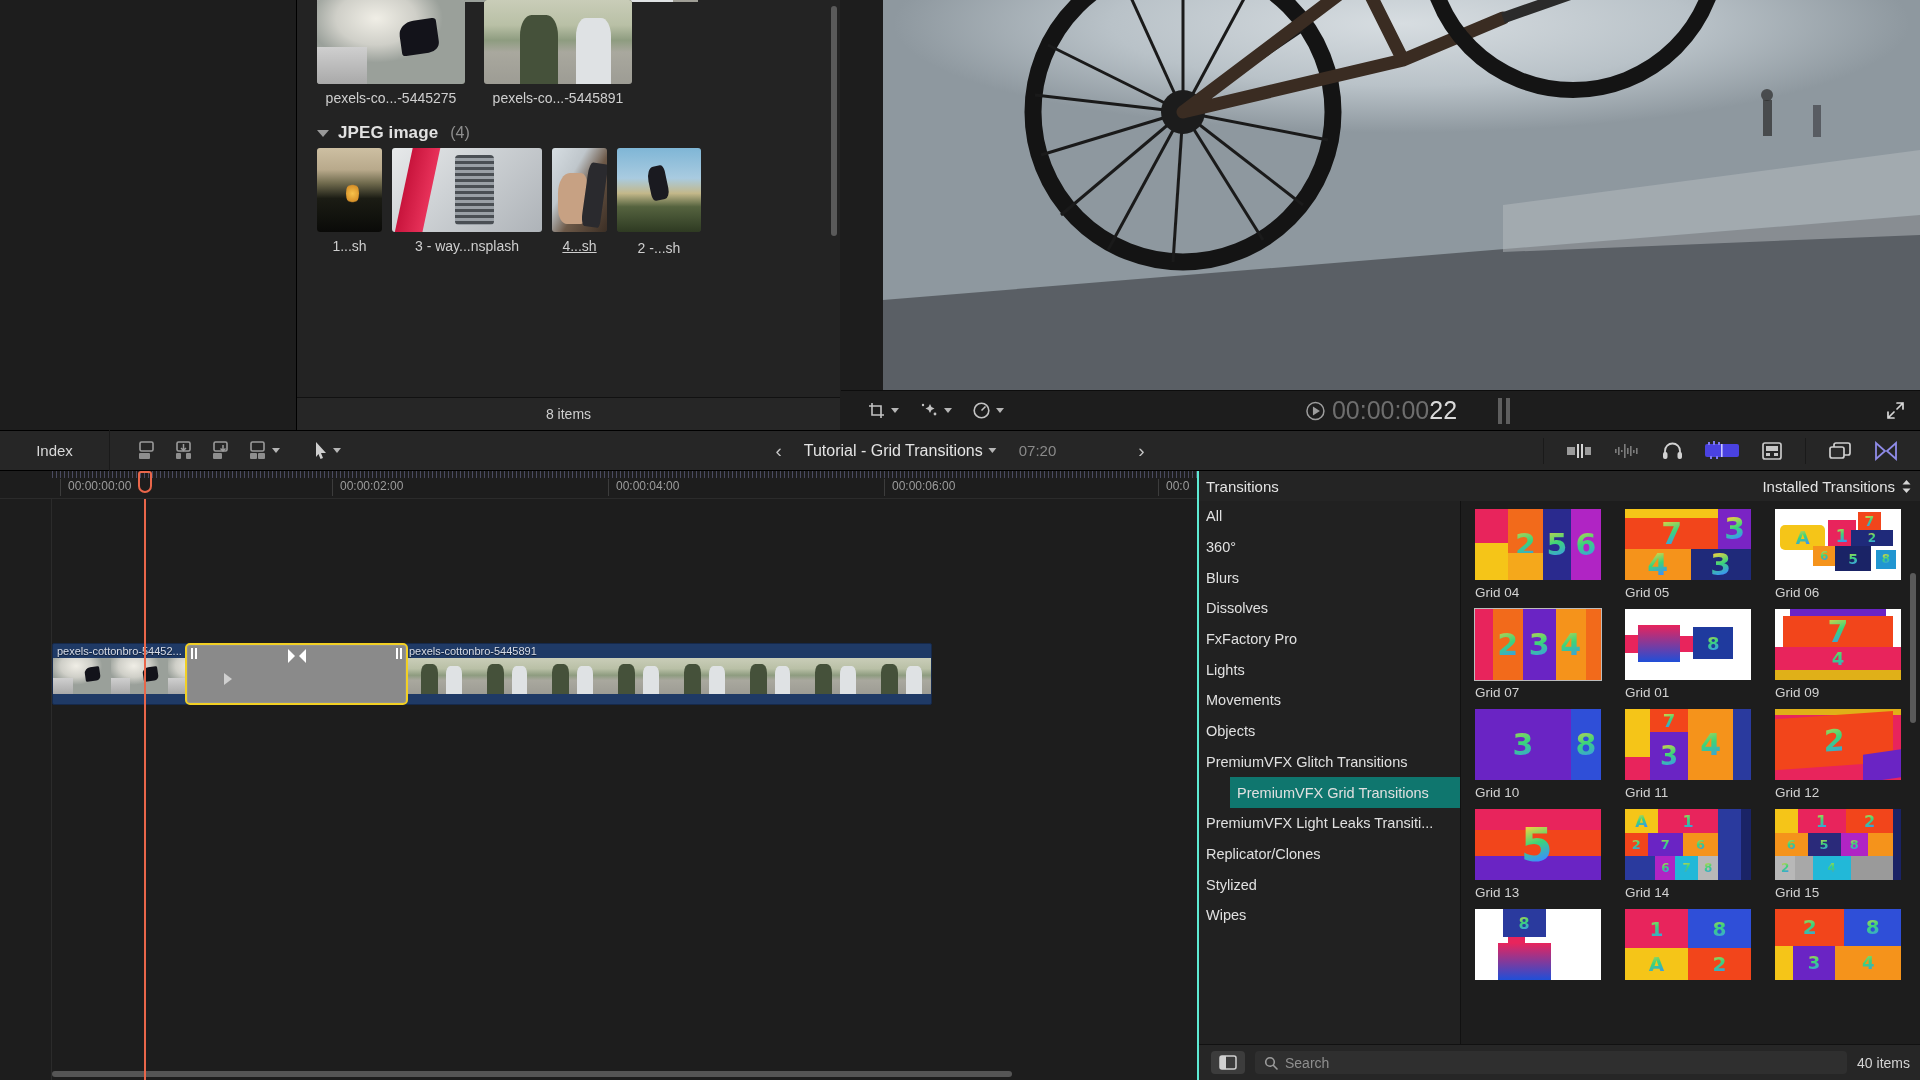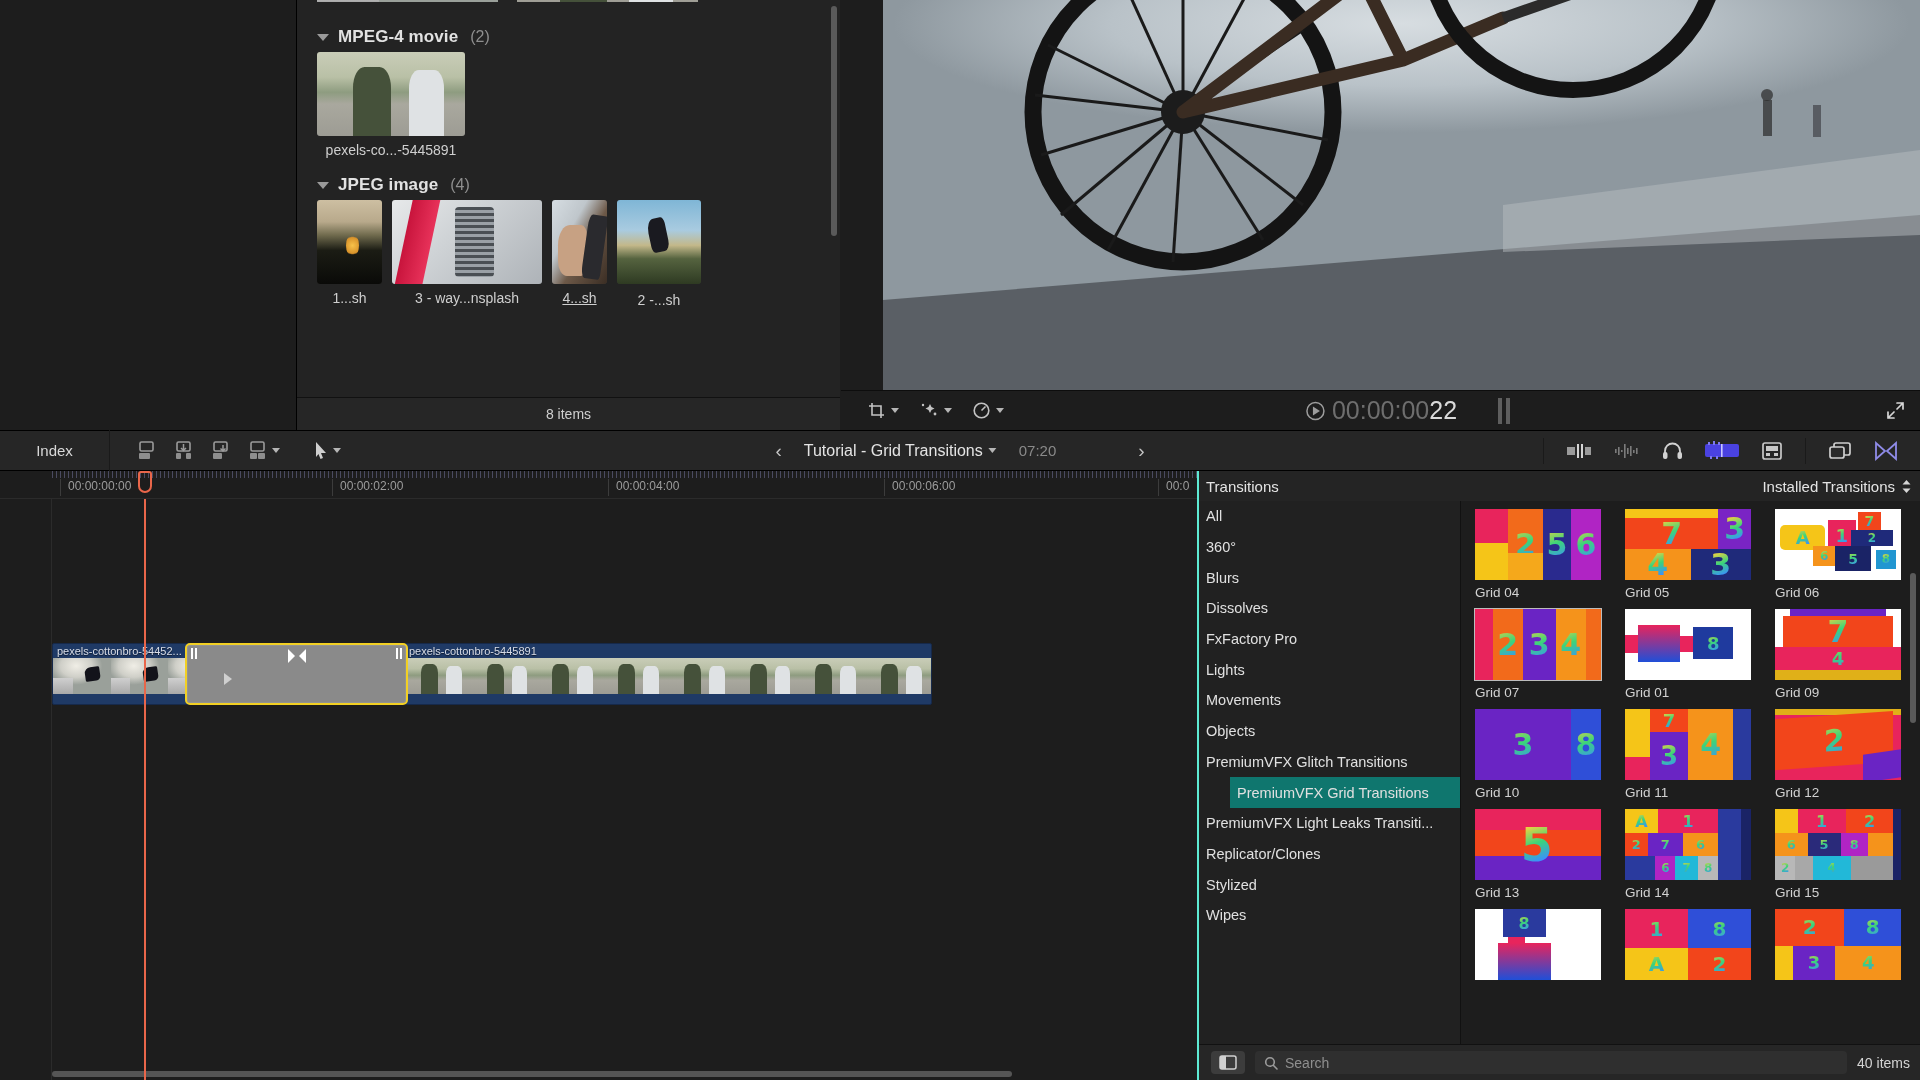--- a/index.html
+++ b/index.html
@@ -308,26 +308,27 @@
 
         <div class="top-clipped-row">
           <div class="top-clipped-thumb">
               <span class="ph ph-bmx1"></span>
             </div>
           <div class="top-clipped-thumb">
               <span class="ph ph-friends"></span>
             </div>
         </div>
 
-        <div class="group-header" style="margin-top:22px;">
-          <span class="disclosure"></span>
-          <span class="group-title">MPEG-4 movie</span>
-          <span class="group-count">(2)</span>
-        </div>
         <div class="thumb-row" style="gap:19px;">
+          <div class="thumb-cell" style="width:148px;">
+            <div class="thumb-img" style="width:148px;height:84px;">
+              <span class="ph ph-bmx1"></span>
+            </div>
+            <div class="thumb-label" style="width:158px;">pexels-co...-5445275</div>
+          </div>
           <div class="thumb-cell" style="width:148px;">
             <div class="thumb-img" style="width:148px;height:84px;">
               <span class="ph ph-friends"></span>
             </div>
             <div class="thumb-label" style="width:158px;">pexels-co...-5445891</div>
           </div>
         </div>
 
         <div class="group-header" style="margin-top:12px;">
           <span class="disclosure"></span>

